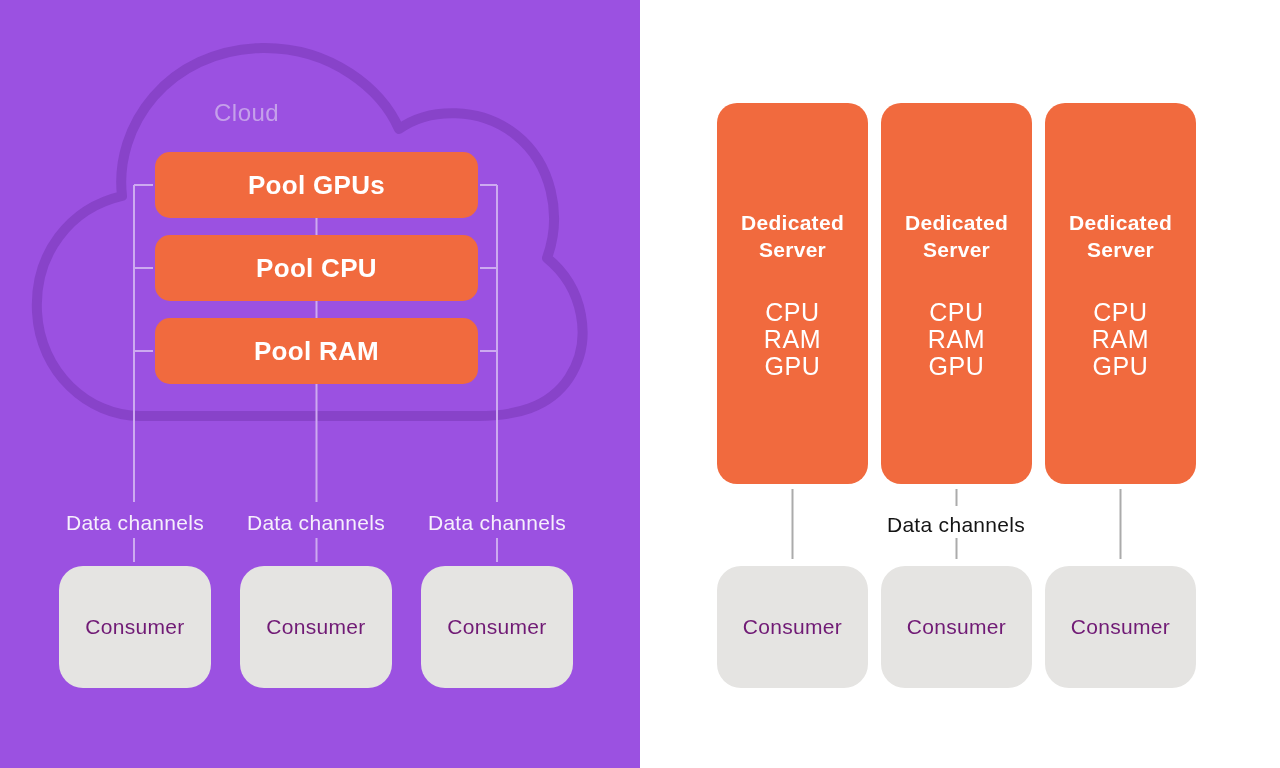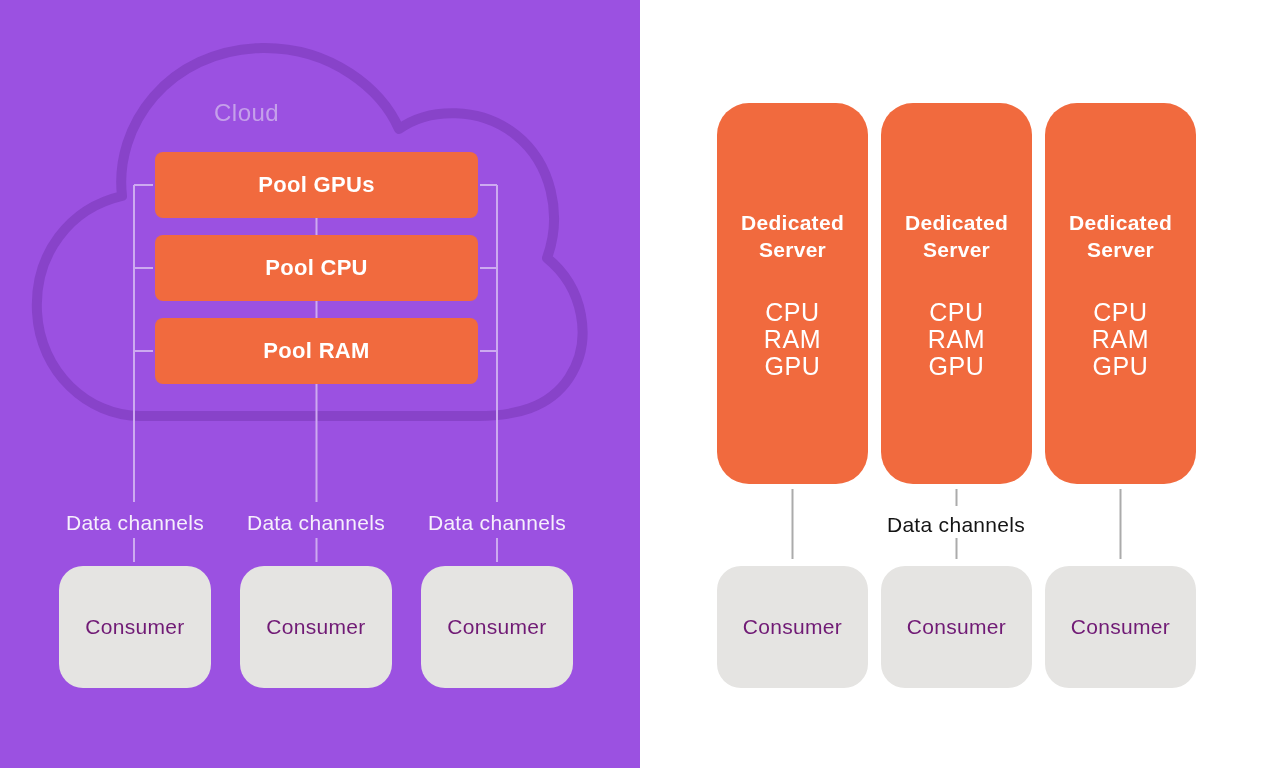--- a/index.html
+++ b/index.html
@@ -14,23 +14,23 @@
 
   .lines-svg { position: absolute; left: 0; top: 0; width: 640px; height: 768px; }
 
   .cloud-label {
     position: absolute; left: 214px; top: 99px;
     font-size: 24px; color: #c5a0ea; letter-spacing: 0.5px;
   }
 
   .pool-box {
     position: absolute; left: 155px; width: 323px; height: 66px;
-    background: #f16a3e; border-radius: 8px;
+    background: #f16a3e; border-radius: 15px;
     display: flex; align-items: center; justify-content: center;
-    color: #ffffff; font-weight: bold; font-size: 22px; letter-spacing: 0.3px;
+    color: #ffffff; font-weight: bold; font-size: 26px; letter-spacing: 0.3px;
   }
   .pool-box.p0 { top: 152px; }
   .pool-box.p1 { top: 235px; }
   .pool-box.p2 { top: 318px; }
 
   .channel-label {
     position: absolute; top: 511px; width: 220px; text-align: center;
     font-size: 21px; color: #f6effc; letter-spacing: 0.3px;
   }
   .channel-label.c0 { left: 25px; }
@@ -42,21 +42,21 @@
     background: #e5e4e2; border-radius: 24px;
     display: flex; align-items: center; justify-content: center;
     font-size: 21px; color: #701a75; letter-spacing: 0.3px;
   }
   .panel.left .consumer-box.k0 { left: 59px; }
   .panel.left .consumer-box.k1 { left: 240px; }
   .panel.left .consumer-box.k2 { left: 421px; }
 
   .server-box {
     position: absolute; top: 103px; width: 151px; height: 381px;
-    background: #f16a3e; border-radius: 32px;
+    background: #f16a3e; border-radius: 20px;
     display: flex; flex-direction: column; align-items: center;
     padding-top: 106px; color: #ffffff;
   }
   .server-box.s0 { left: 77px; }
   .server-box.s1 { left: 241px; }
   .server-box.s2 { left: 405px; }
   .server-title {
     font-weight: bold; font-size: 21px; line-height: 27px;
     text-align: center; letter-spacing: 0.3px; width: 120px;
   }

